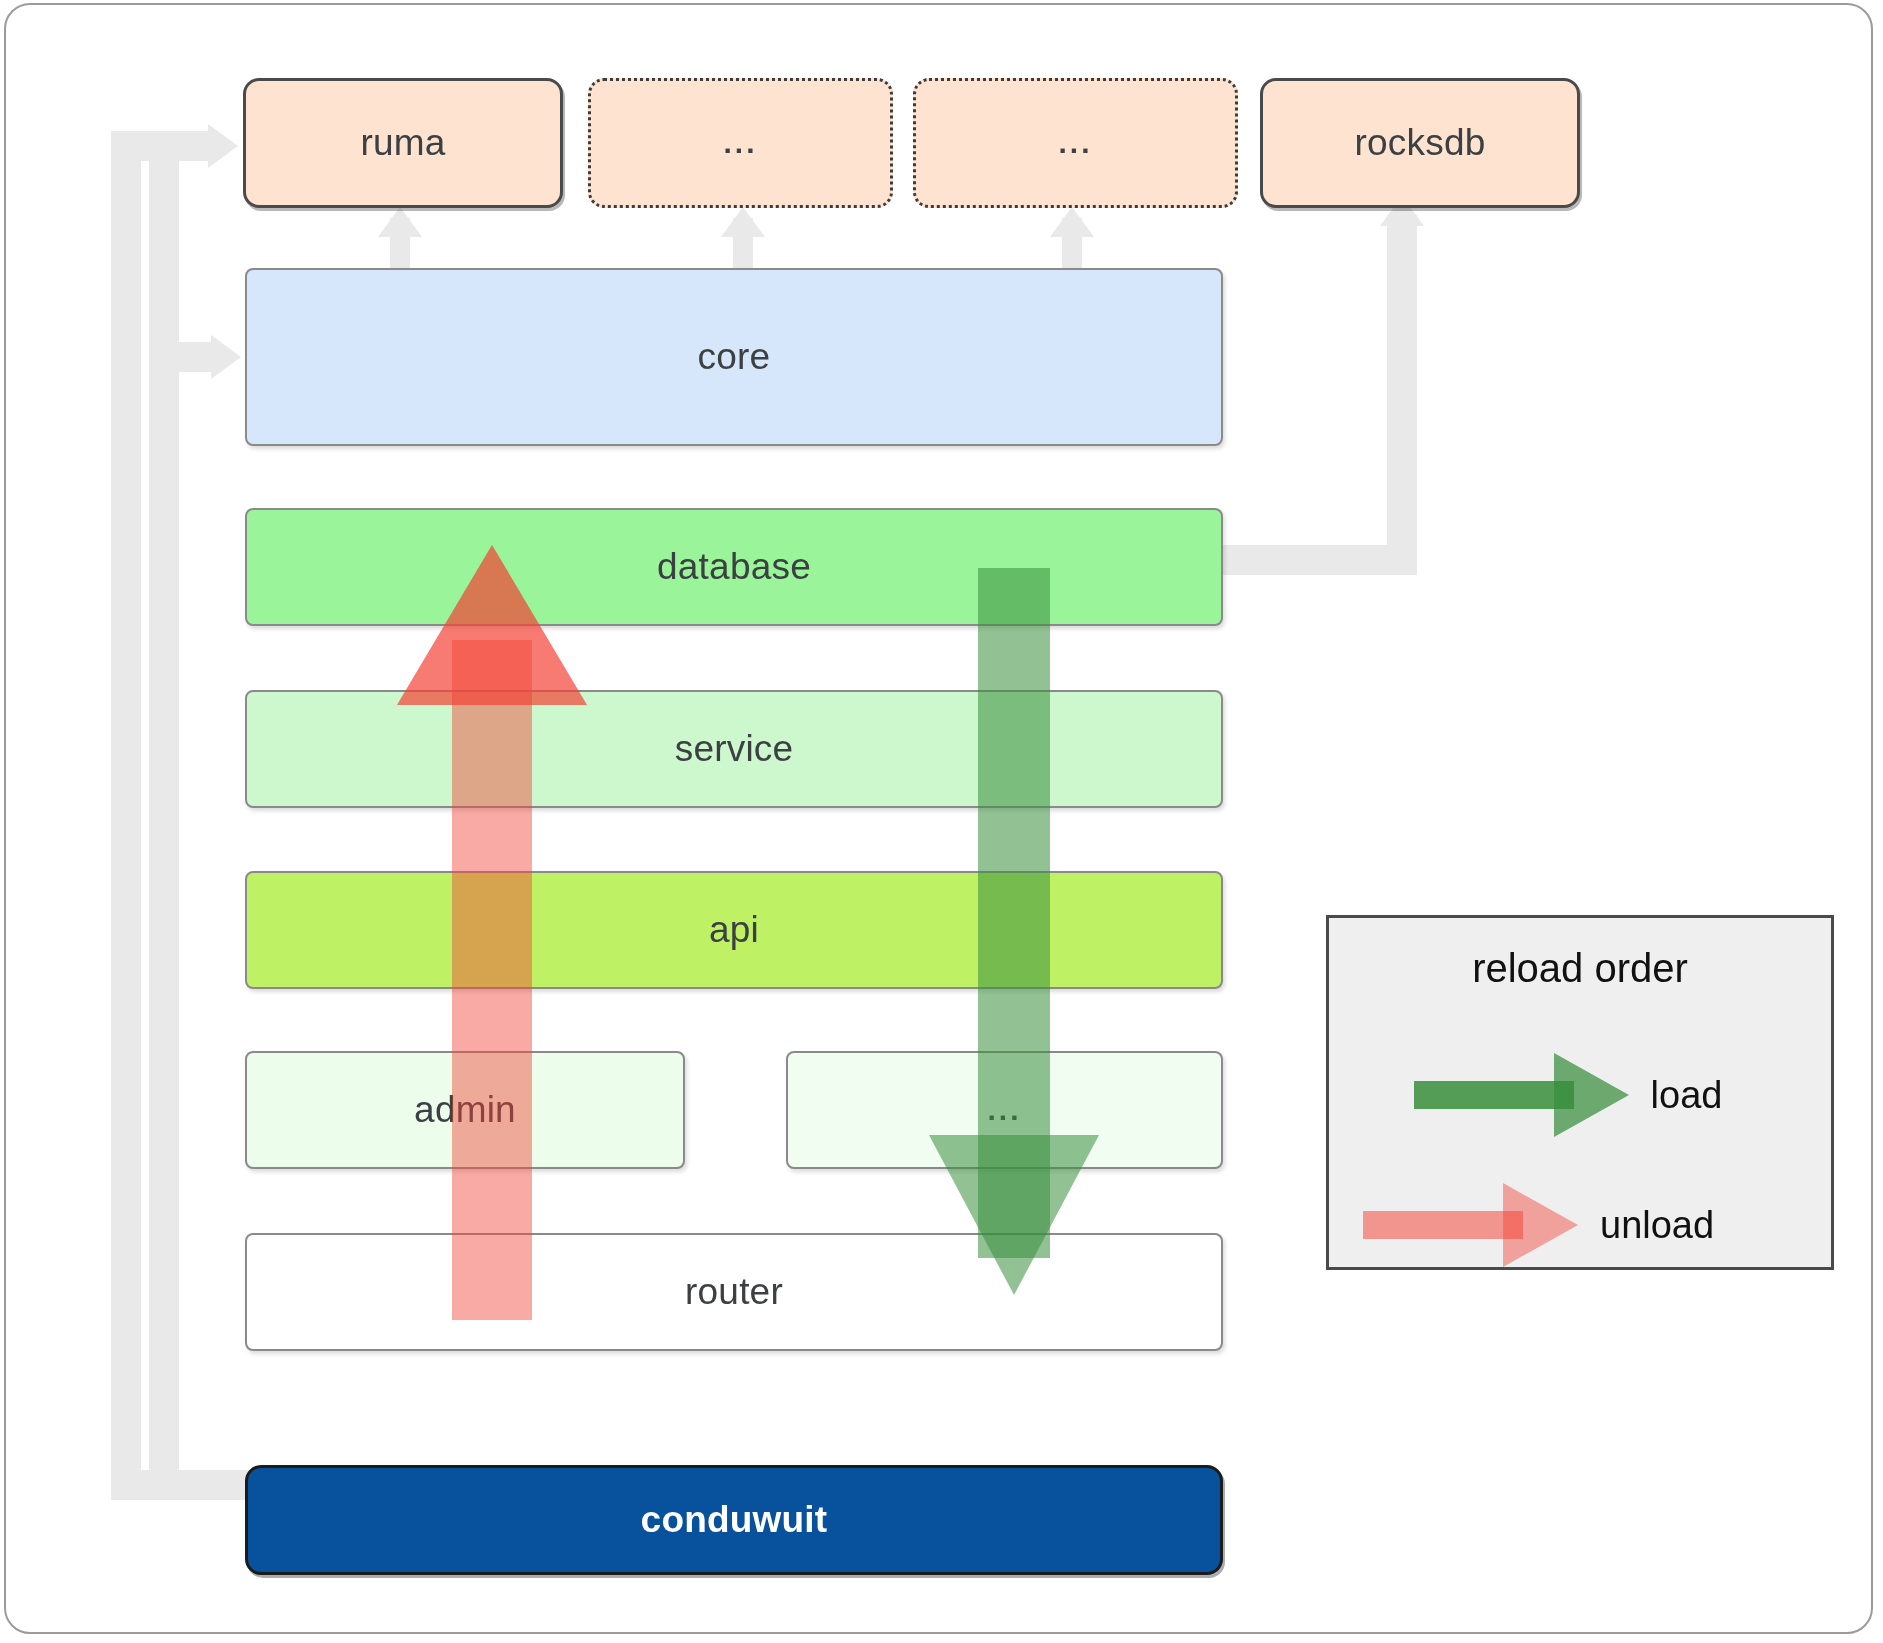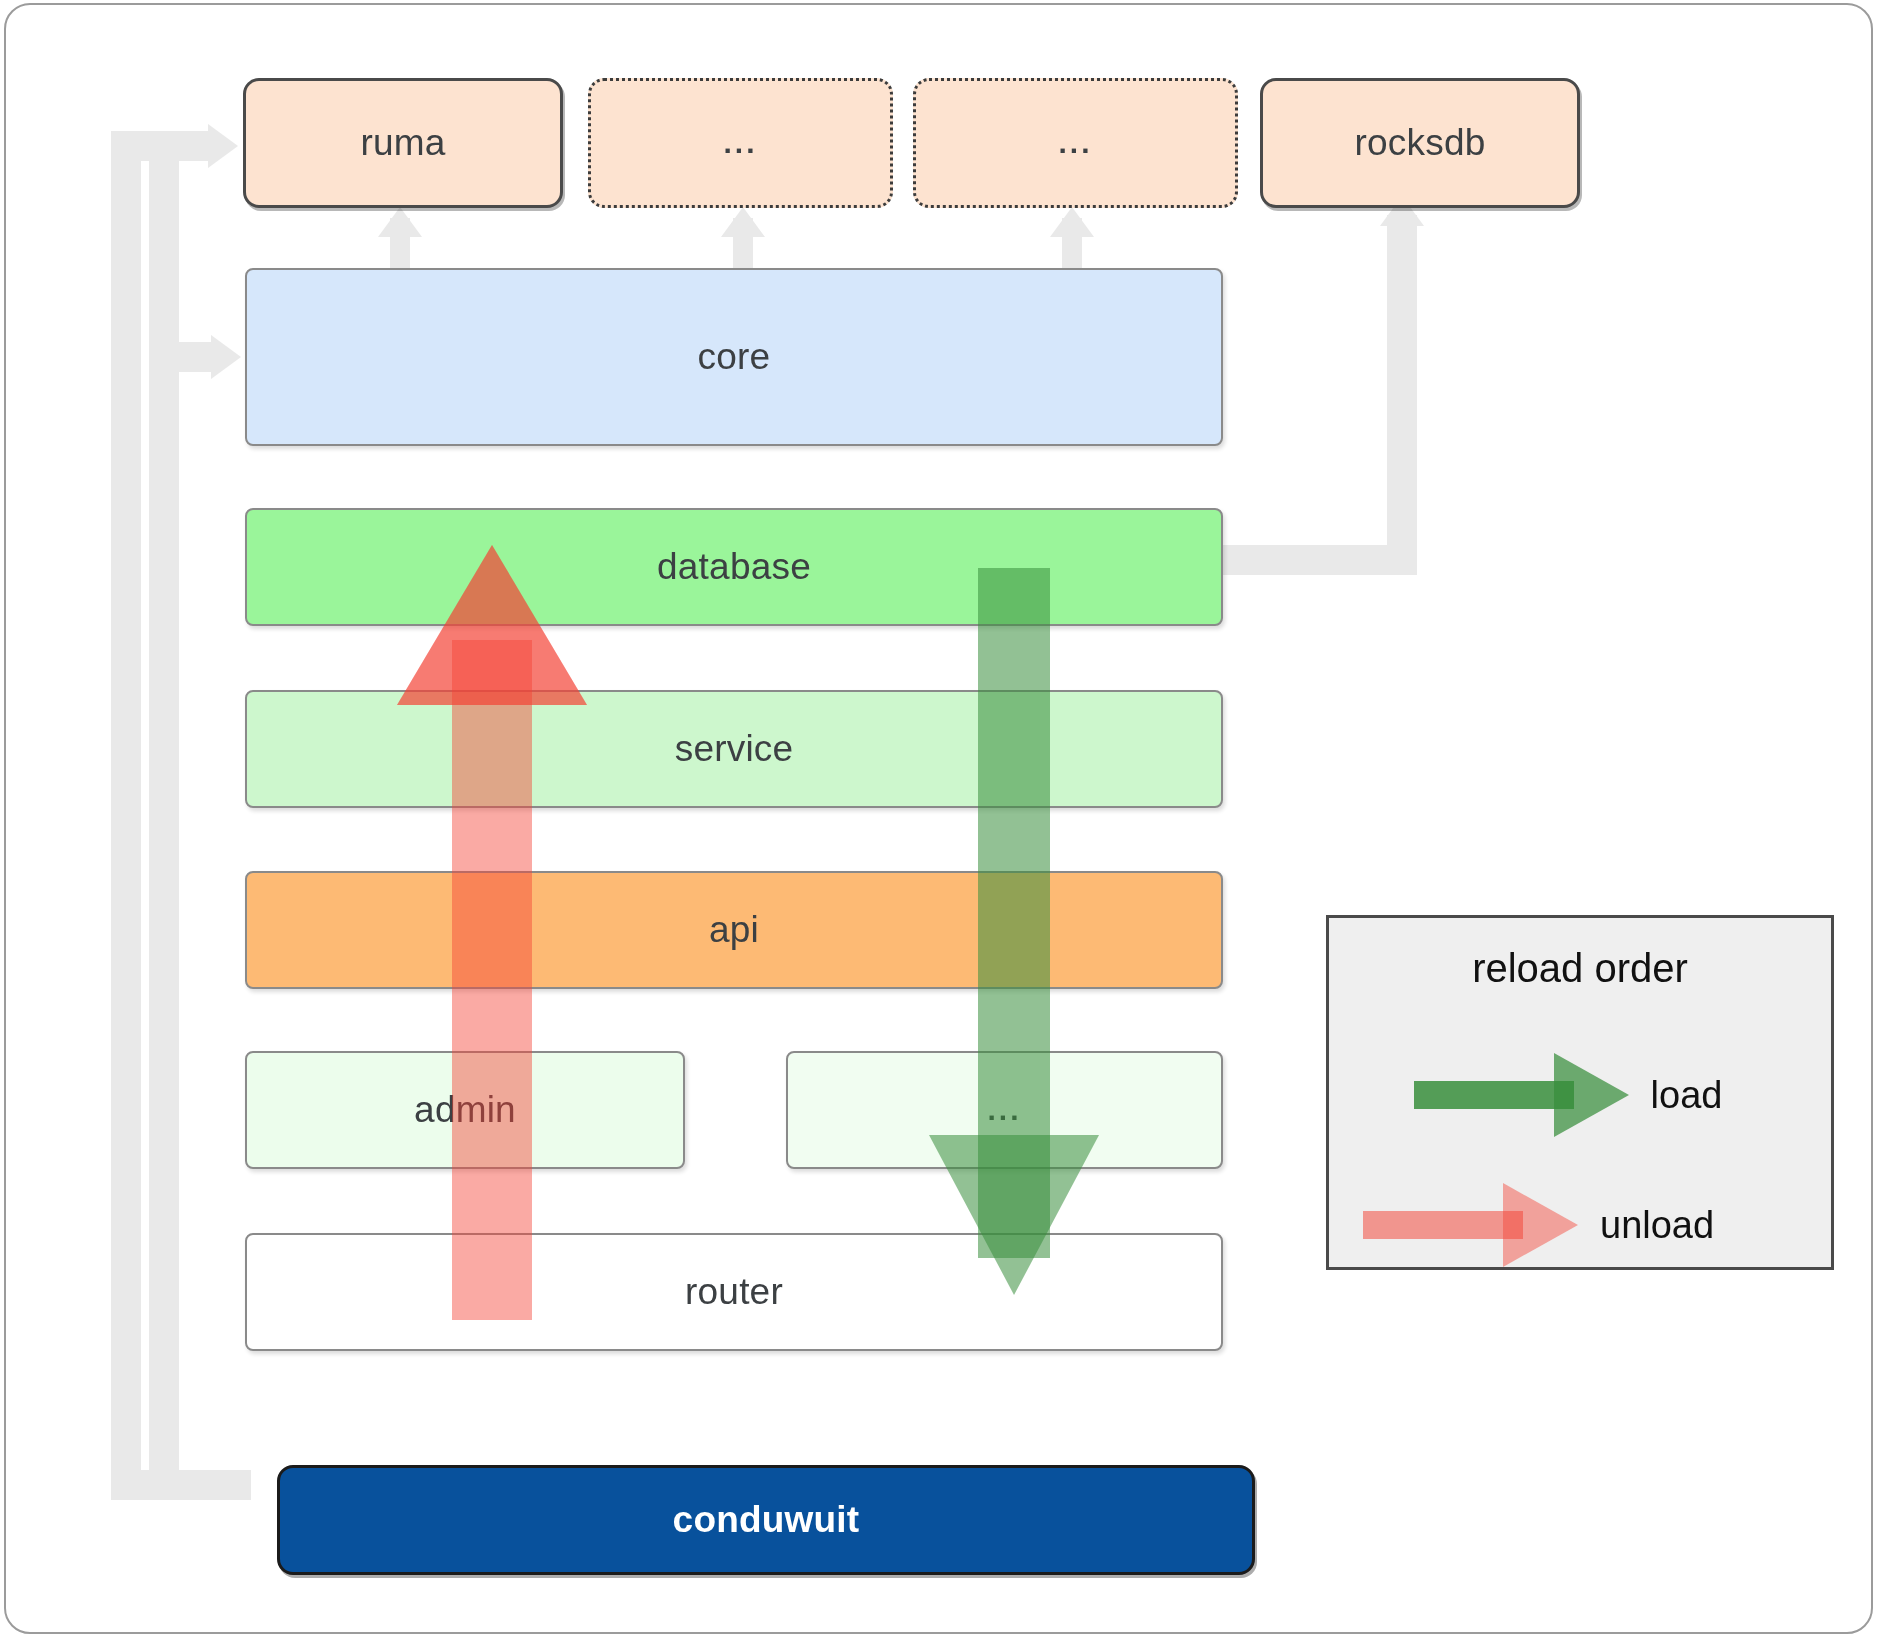--- a/index.html
+++ b/index.html
@@ -62,21 +62,21 @@
   
   .crate {
     border: 2px solid #8a8a8a;
     border-radius: 8px;
     box-shadow: 2px 3px 4px rgba(0,0,0,0.14);
   }
 
   .c-core     { background: #d6e7fb; }
   .c-database { background: #9af59a; }
   .c-service  { background: #cdf7cd; }
-  .c-api      { background: #fdba74; }
+  .c-api      { background: #bef264; }
   .c-admin    { background: #ecfdec; }
   .c-dots     { background: #f1fdf1; }
   .c-router   { background: #ffffff; }
 
   .root-box {
     background: #08519c;
     border: 3px solid #1b1b1b;
     border-radius: 16px;
     color: #ffffff;
     font-weight: 700;
@@ -249,21 +249,21 @@
   </div>
 
   <div class="node crate c-dots dots" style="left:786px; top:1051px; width:437px; height:118px;">
     <span>...</span>
   </div>
 
   <div class="node crate c-router" style="left:245px; top:1233px; width:978px; height:118px;">
     <span>router</span>
   </div>
 
-  <div class="node root-box" style="left:245px; top:1465px; width:978px; height:110px;margin-left:32px;">
+  <div class="node root-box" style="left:245px; top:1465px; width:978px; height:110px;">
     <span>conduwuit</span>
   </div>
 
   <div class="unload-shaft" style="left:452px; top:640px; width:80px; height:680px;"></div>
   <div class="unload-head" style="left:397px; top:545px;"></div>
   <div class="unload-head" style="left:397px; top:545px; border-left-width:95px; border-right-width:95px;"></div>
 
   <div class="load-shaft" style="left:978px; top:568px; width:72px; height:690px;"></div>
   <div class="load-head" style="left:929px; top:1135px;"></div>
 

